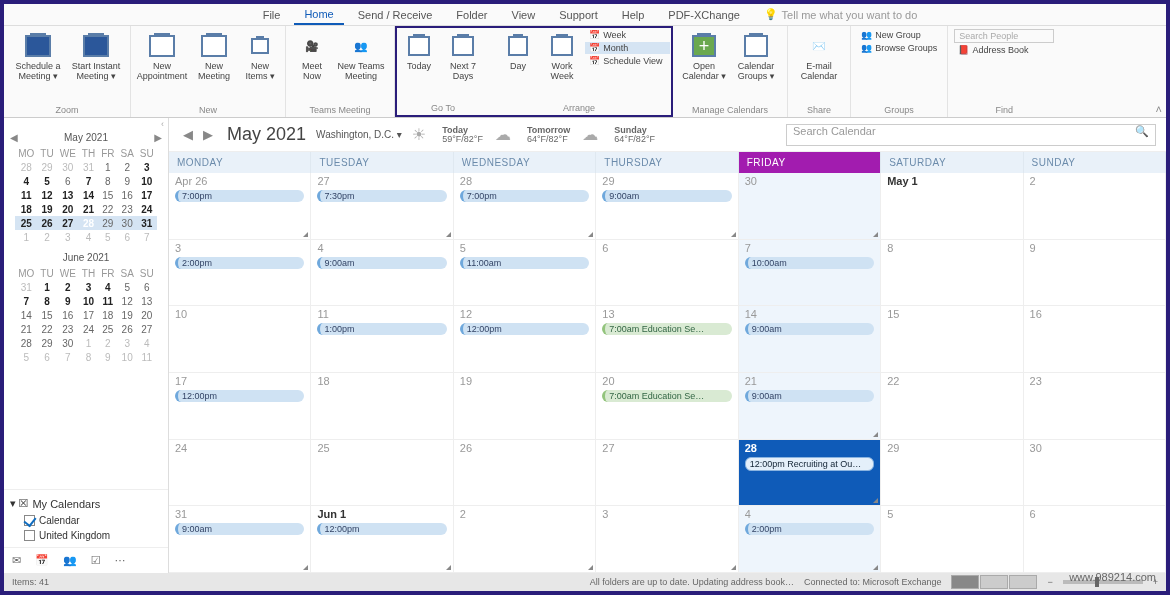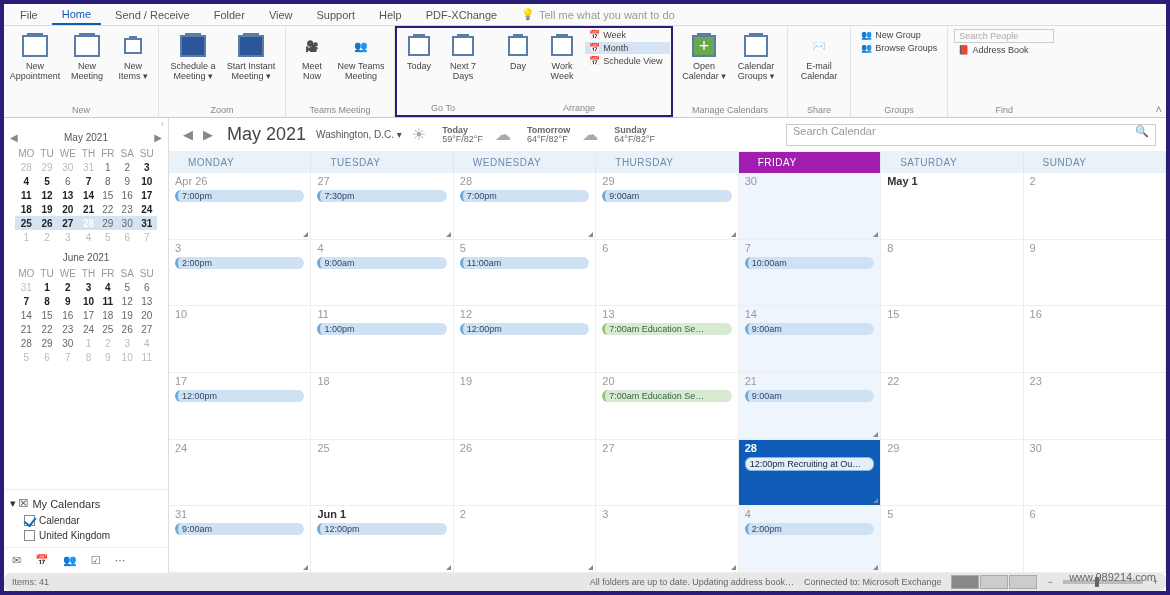--- a/index.html
+++ b/index.html
@@ -1,20 +1,20 @@
 <!DOCTYPE html>
 <html><head>
 <meta charset="utf-8">
 <style>
 *{box-sizing:border-box;margin:0;padding:0;font-family:"Segoe UI",Arial,sans-serif;}
 body{background:#fff;width:1170px;height:595px;overflow:hidden;position:relative;border:4px solid #2a1d7a;font-size:11px;color:#333;}
 #app{display:flex;flex-direction:column;width:100%;height:100%;}
 
 
-.tabs{display:flex;align-items:center;gap:4px;padding:2px 6px;border-bottom:1px solid #ddd;height:22px;background:#fafafa;}
+.tabs{display:flex;align-items:center;gap:4px;padding:2px 6px;border-bottom:1px solid #ddd;height:22px;background:#fafafa;justify-content:center;}
 .tabs .tab{padding:3px 10px;color:#555;cursor:pointer;}
 .tabs .tab.active{color:#0f5bb8;border-bottom:2px solid #0f5bb8;}
 .tabs .tell{color:#999;margin-left:10px;display:flex;align-items:center;gap:4px;}
 
 
 .ribbon{display:flex;align-items:stretch;height:92px;border-bottom:1px solid #ccc;background:#fafafa;position:relative;}
 .rgroup{display:flex;flex-direction:column;border-right:1px solid #e3e3e3;padding:3px 6px 1px;}
 .rgroup .btns{display:flex;flex:1;gap:2px;align-items:flex-start;}
 .rgroup .glabel{text-align:center;font-size:9px;color:#888;padding:1px 0;}
 .rbtn{display:flex;flex-direction:column;align-items:center;justify-content:flex-start;width:50px;padding:2px;cursor:pointer;border:1px solid transparent;}
@@ -58,37 +58,37 @@
 .toolbar .month{font-size:18px;color:#444;}
 .toolbar .loc{font-size:10px;color:#555;}
 .toolbar .wx{display:flex;gap:12px;align-items:center;font-size:9px;color:#666;}
 .toolbar .wx .w{display:flex;flex-direction:column;line-height:1;}
 .toolbar .wx .wi{color:#aaa;font-size:16px;margin-right:4px;}
 .toolbar .search{margin-left:auto;width:370px;height:22px;border:1px solid #ccc;display:flex;align-items:flex-start;padding:0 6px;color:#999;}
 .toolbar .search .mag{margin-left:auto;color:#888;}
 
 .cal{flex:1;display:flex;flex-direction:column;min-height:0;}
 .daysrow{display:grid;grid-template-columns:repeat(7,1fr);background:#e9f1f9;}
-.daysrow .dh{font-size:10px;color:#6b8bab;padding:5px 19px;border-right:1px solid #dfe8f0;text-transform:uppercase;letter-spacing:.5px;}
+.daysrow .dh{font-size:10px;color:#6b8bab;padding:5px 8px;border-right:1px solid #dfe8f0;text-transform:uppercase;letter-spacing:.5px;}
 .daysrow .dh.fri{background:#a21caf;color:#fff;}
 .grid{flex:1;display:grid;grid-template-columns:repeat(7,1fr);grid-auto-rows:1fr;min-height:0;}
 .cell{border-right:1px solid #eee;border-bottom:1px solid #eee;padding:2px 6px;position:relative;overflow:hidden;display:flex;flex-direction:column;}
 .cell.fri{background:#eef5fc;}
 .cell .num{font-size:11px;color:#999;margin-bottom:2px;}
 .cell .num.bold{color:#333;font-weight:bold;}
 .cell.today{background:#0f5bb8;}
 .cell.today .num{color:#fff;font-weight:bold;}
 .cell .tri{position:absolute;bottom:2px;right:2px;width:0;height:0;border-left:5px solid transparent;border-bottom:5px solid #888;}
 .ev{font-size:9px;padding:1px 4px;margin-top:1px;border-radius:6px;white-space:nowrap;overflow:hidden;text-overflow:ellipsis;}
 .ev.cat1{background:#cfe2f3;border-left:3px solid #6fa8dc;color:#346;}
 .ev.cat2{background:#d9ead3;border-left:3px solid #93c47d;color:#364;}
 .ev.today-ev{background:#e4effa;border:1px solid #89b3e0;color:#123;}
 
 
-.status{height:18px;background:#e7e7e7;display:flex;align-items:center;font-size:9px;color:#666;padding:0 8px;gap:10px;border-radius:7px;}
+.status{height:18px;background:#e7e7e7;display:flex;align-items:center;font-size:9px;color:#666;padding:0 8px;gap:10px;}
 .status .sp{flex:1;}
 .status .viewbtns{display:flex;gap:1px;}
 .status .viewbtns span{display:inline-block;width:28px;height:14px;background:#ccc;border:1px solid #aaa;}
 .status .viewbtns span.active{background:#888;}
 .status .zoom{width:80px;height:4px;background:#bbb;position:relative;}
 .status .zoom::after{content:"";position:absolute;left:40%;top:-3px;width:4px;height:10px;background:#666;}
 
 .watermark{position:absolute;bottom:8px;right:10px;font-size:11px;color:#666;}
 
 
@@ -111,20 +111,40 @@
     <span class="tab">View</span>
     <span class="tab">Support</span>
     <span class="tab">Help</span>
     <span class="tab">PDF-XChange</span>
     <span class="tell">💡 <span>Tell me what you want to do</span></span>
   </div>
 
   <div class="ribbon">
     <div class="rgroup">
       <div class="btns">
+        <div class="rbtn" style="width:56px">
+            <div class="ico">
+              <div class="ico-box ico-blue"></div>
+            </div>
+            <div class="lbl">Schedule a
+Meeting ▾</div>
+          </div>
+        <div class="rbtn" style="width:56px">
+            <div class="ico">
+              <div class="ico-box ico-blue"></div>
+            </div>
+            <div class="lbl">Start Instant
+Meeting ▾</div>
+          </div>
+      </div>
+      <div class="glabel">Zoom</div>
+    </div>
+
+    <div class="rgroup">
+      <div class="btns">
         <div class="rbtn">
             <div class="ico">
               <div class="ico-box"></div>
             </div>
             <div class="lbl">New
 Appointment</div>
           </div>
         <div class="rbtn">
             <div class="ico">
               <div class="ico-box"></div>
@@ -134,40 +154,20 @@
           </div>
         <div class="rbtn" style="width:38px">
             <div class="ico">
               <div class="ico-box" style="width:18px;height:16px"></div>
             </div>
             <div class="lbl">New
 Items ▾</div>
           </div>
       </div>
       <div class="glabel">New</div>
-    </div>
-
-    <div class="rgroup">
-      <div class="btns">
-        <div class="rbtn" style="width:56px">
-            <div class="ico">
-              <div class="ico-box ico-blue"></div>
-            </div>
-            <div class="lbl">Schedule a
-Meeting ▾</div>
-          </div>
-        <div class="rbtn" style="width:56px">
-            <div class="ico">
-              <div class="ico-box ico-blue"></div>
-            </div>
-            <div class="lbl">Start Instant
-Meeting ▾</div>
-          </div>
-      </div>
-      <div class="glabel">Zoom</div>
     </div>
 
     <div class="rgroup">
       <div class="btns">
         <div class="rbtn" style="width:40px">
             <div class="ico">🎥</div>
             <div class="lbl">Meet
 Now</div>
           </div>
         <div class="rbtn" style="width:54px">

